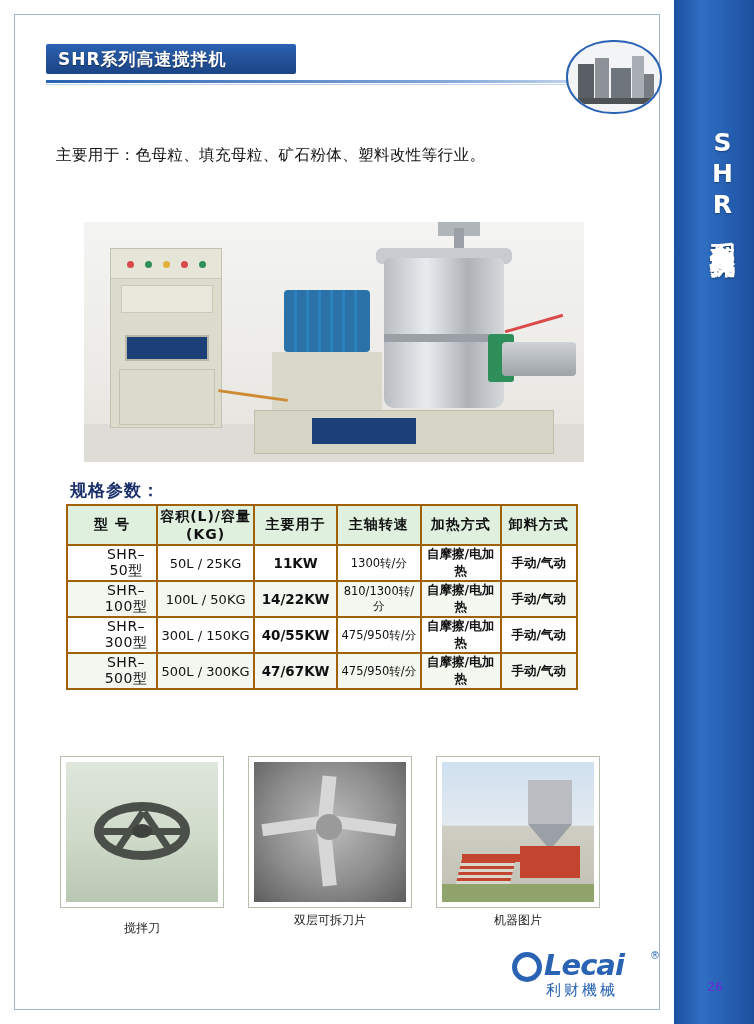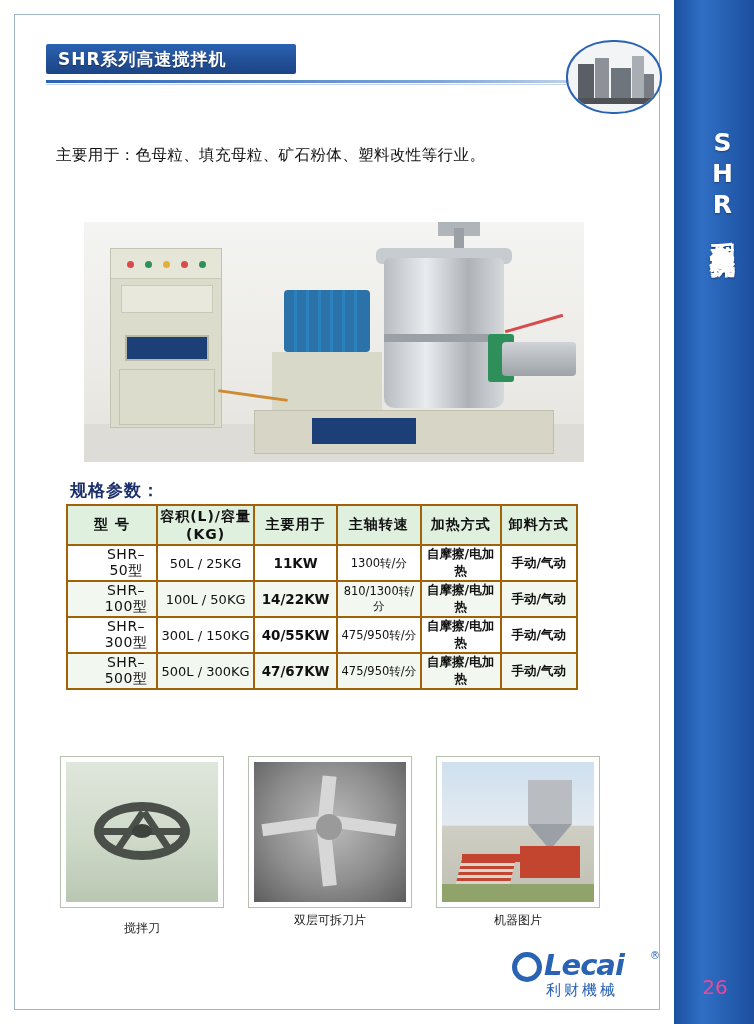--- a/index.html
+++ b/index.html
@@ -215,21 +215,21 @@
   
   .logo { position:absolute; right:92px; bottom:22px; width:150px; height:52px; }
   .logo-gear { position:absolute; left:0; top:2px; width:30px; height:30px; border:5px solid #2a63b4; border-radius:50%; }
   .logo-text { position:absolute; left:32px; top:-2px; font-size:29px; font-weight:bold; color:#2a63b4; font-style:italic; letter-spacing:-1px; }
   .logo-r { position:absolute; right:2px; top:0px; font-size:10px; color:#2a63b4; }
   .logo-sub { position:absolute; left:34px; top:31px; font-size:15px; color:#2a63b4; letter-spacing:3px; }
   
   .pagenum {
     position:absolute; right:8px; bottom:22px;
     width:62px; height:30px;
-    color:#ec4899; font-size:20px;
+    color:#6d28d9; font-size:12px;
     display:flex; align-items:center; justify-content:center;
   }
 </style>
 </head>
 <body>
 
 <div class="page">
 
   <div class="content-frame"></div>
 

